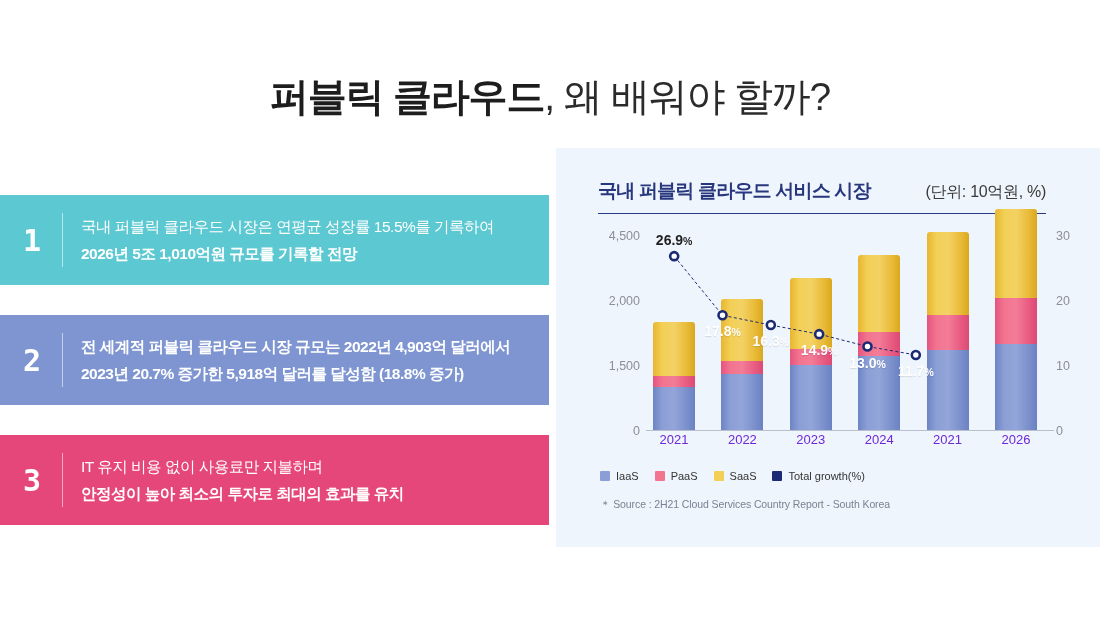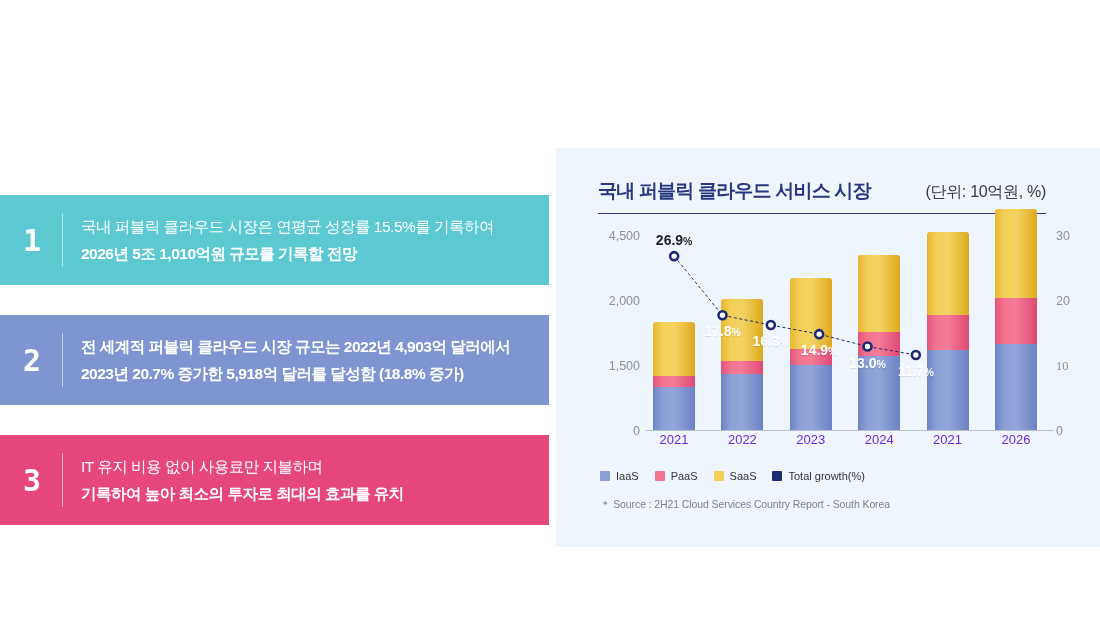--- a/index.html
+++ b/index.html
@@ -124,20 +124,23 @@
   .source {
     position: absolute; left: 44px; top: 350px;
     font-size: 10.5px; color: #7b8290; letter-spacing: -0.1px;
   }
 </style>
 </head>
 <body>
 
 <div class="page">
 
+  <div class="title">
+    <span class="strong">퍼블릭 클라우드</span><span class="light">, 왜 배워야 할까?</span>
+  </div>
 
   <div class="bands">
     <div class="band" id="band0" style="background: rgb(91, 200, 210);">
       <div class="band-num">1</div>
       <div class="band-divider"></div>
       <div class="band-text">
         <div class="l1">국내 퍼블릭 클라우드 시장은 연평균 성장률 15.5%를 기록하여</div>
         <div class="l2">2026년 5조 1,010억원 규모를 기록할 전망</div>
       </div>
     </div>
@@ -147,42 +150,42 @@
       <div class="band-text">
         <div class="l1b">전 세계적 퍼블릭 클라우드 시장 규모는 2022년 4,903억 달러에서</div>
         <div class="l2">2023년 20.7% 증가한 5,918억 달러를 달성함 (18.8% 증가)</div>
       </div>
     </div>
     <div class="band" id="band2" style="background: rgb(230, 71, 122);">
       <div class="band-num">3</div>
       <div class="band-divider"></div>
       <div class="band-text">
         <div class="l1">IT 유지 비용 없이 사용료만 지불하며</div>
-        <div class="l2">기록하여 높아 최소의 투자로 최대의 효과를 유치</div>
+        <div class="l2">안정성이 높아 최소의 투자로 최대의 효과를 유치</div>
       </div>
     </div>
   </div>
 
   <div class="panel">
 
     <div class="panel-head">
       <div class="panel-title">국내 퍼블릭 클라우드 서비스 시장</div>
       <div class="panel-unit">(단위: 10억원, %)</div>
     </div>
 
     <div class="plot">
       <div class="axis-left" id="yleft">
           <div class="tick" style="top: 195px; right: 0px;">0</div>
           <div class="tick" style="top: 130px; right: 0px;">1,500</div>
           <div class="tick" style="top: 65px; right: 0px;">2,000</div>
           <div class="tick" style="top: 0px; right: 0px;">4,500</div>
         </div>
       <div class="axis-right" id="yright">
           <div class="tick" style="top: 195px; left: 10px;">0</div>
-          <div class="tick" style="top: 130px; left: 10px; font-family: Liberation Serif, serif;">10</div>
+          <div class="tick" style="top: 130px; left: 10px;">10</div>
           <div class="tick" style="top: 65px; left: 10px;">20</div>
           <div class="tick" style="top: 0px; left: 10px;">30</div>
         </div>
       <div class="baseline"></div>
       <div class="bars" id="bars">
           <div class="barcol">
             <div class="bar" style="height: 107.709px;">
               <div class="seg saas" style="height: 53.846px;"></div>
               <div class="seg paas" style="height: 10.7467px;"></div>
               <div class="seg iaas" style="height: 43.1167px;"></div>

